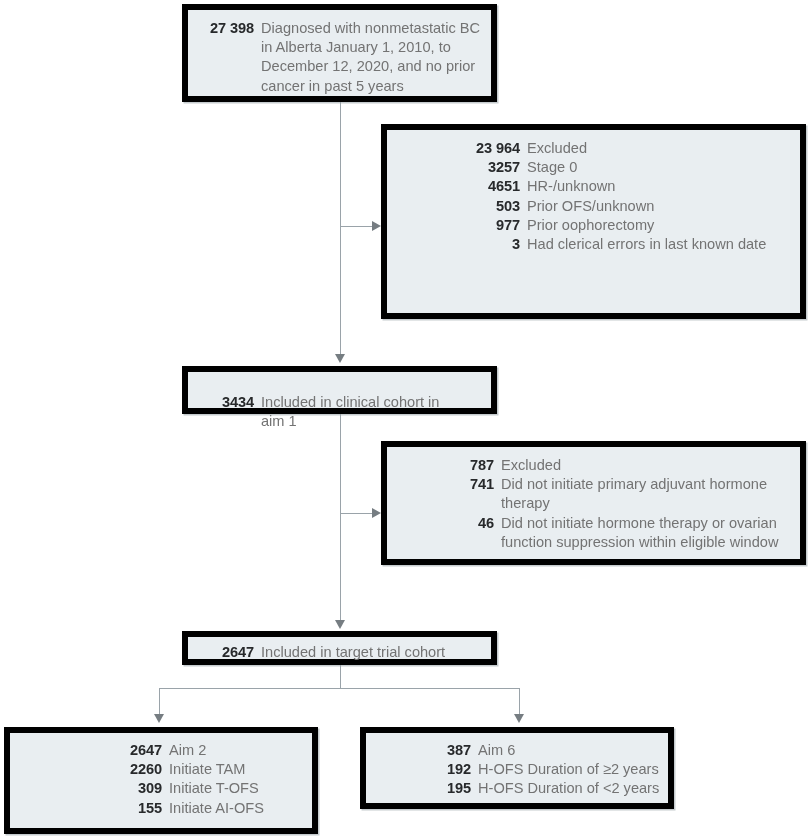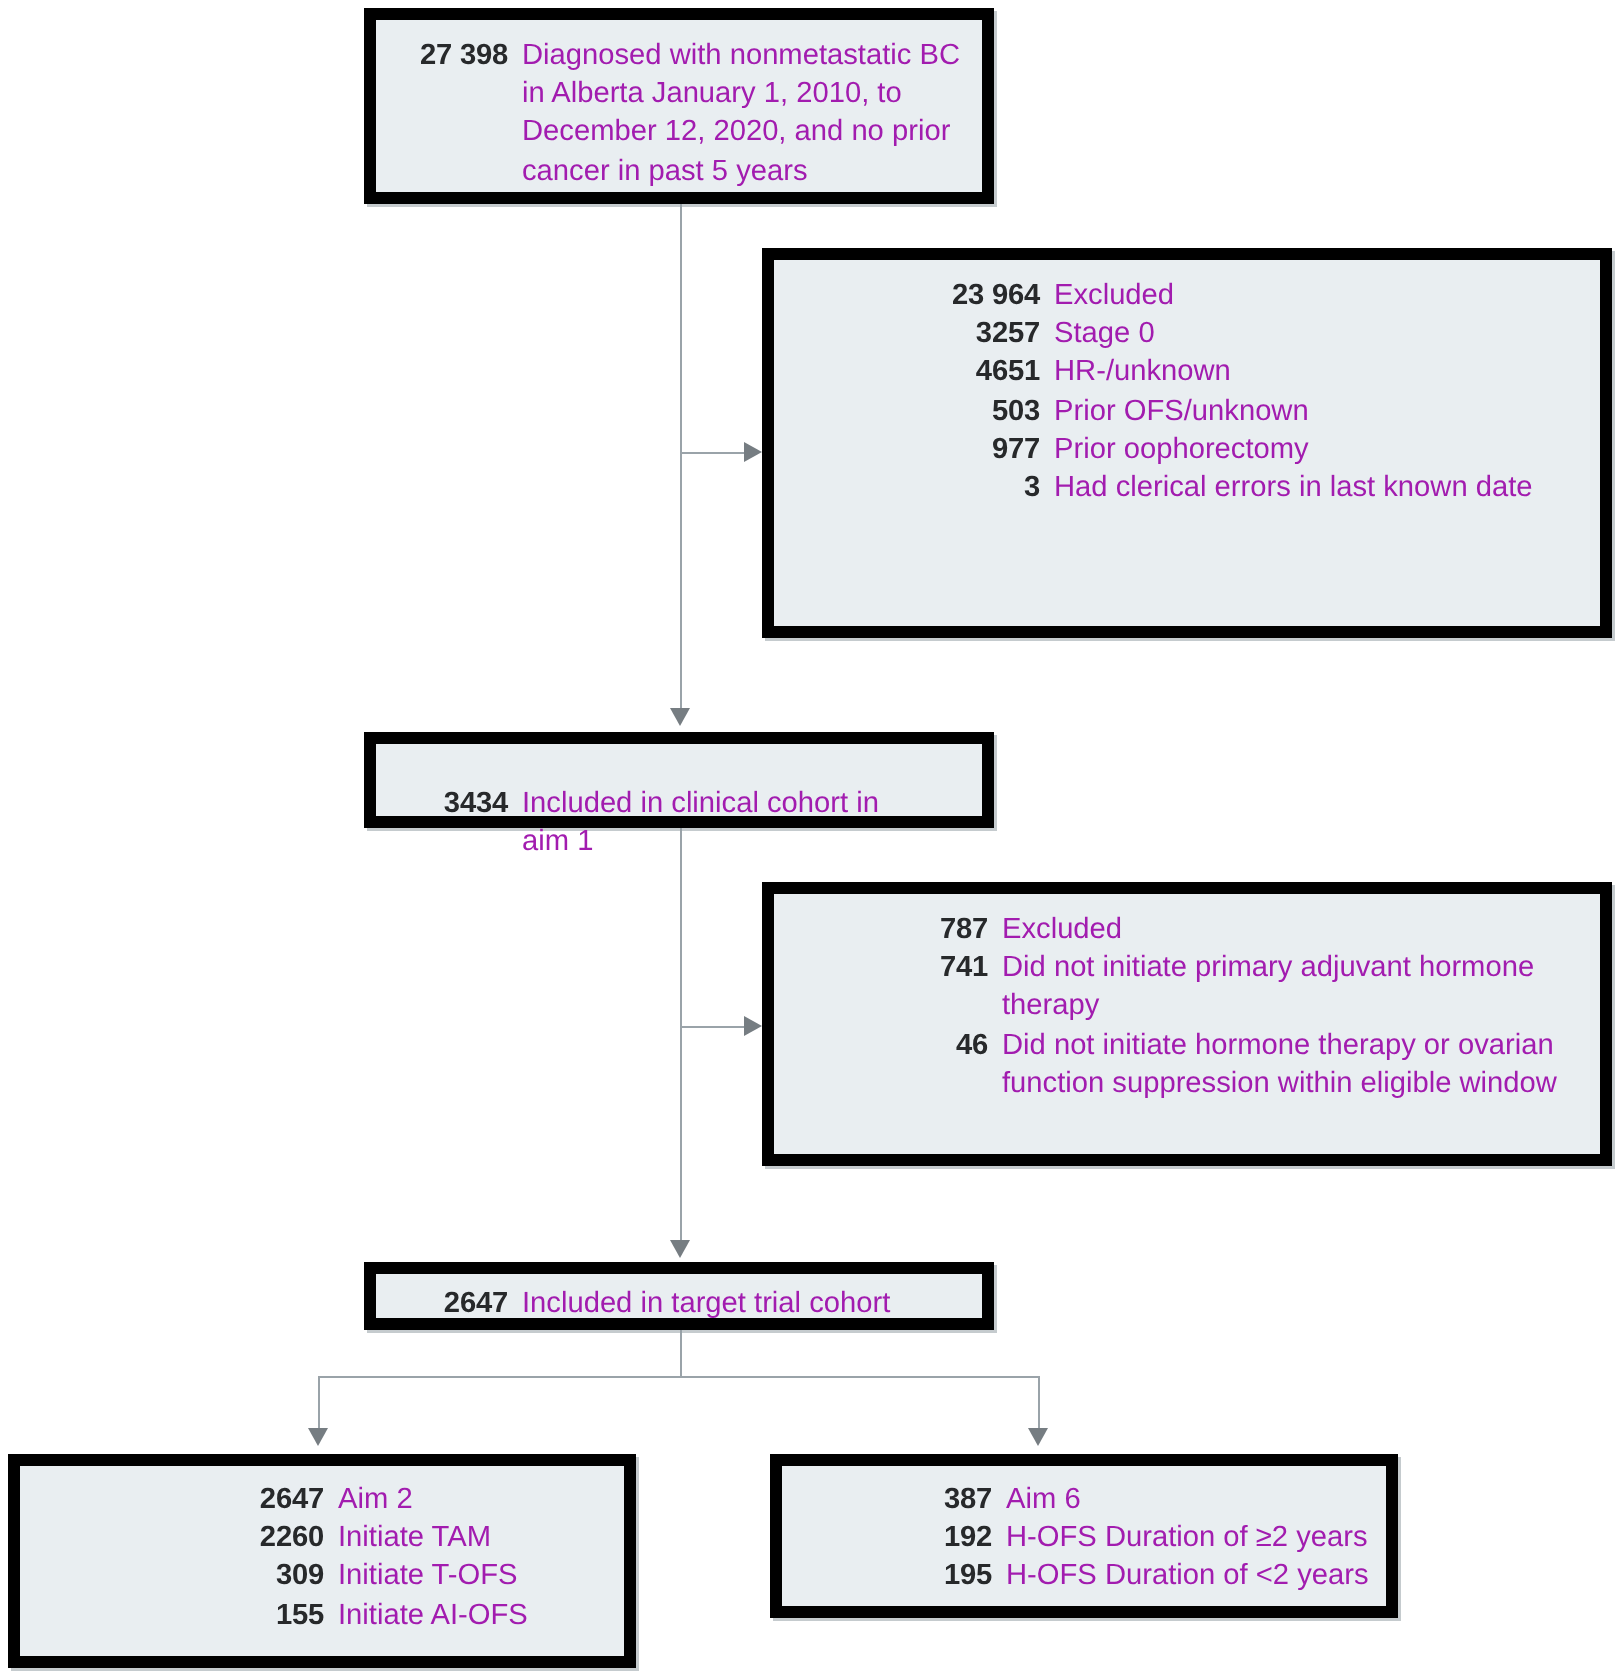--- a/index.html
+++ b/index.html
@@ -46,33 +46,33 @@
   }
   .num {
     font-weight: bold;
     text-align: right;
     padding-right: 7px;
     letter-spacing: -0.1px;
     color: #27292b;
   }
   .lbl {
     font-weight: normal;
-    color: #a21caf;
+    color: #737373;
     white-space: normal;
   }
   .lbl.wrap { white-space: normal; }
 
   
   #box-enrolled  { left: 182px; top: 4px;   width: 315px; height: 98px;  padding: 9px 10px 0 4px; }
   #box-excluded1 { left: 381px; top: 124px; width: 425px; height: 195px; padding: 9px 8px 0 6px; }
   #box-clinical  { left: 182px; top: 366px; width: 315px; height: 48px;  padding: 21px 10px 0 4px; }
-  #box-excluded2 { left: 381px; top: 441px; width: 425px; height: 142px; padding: 9px 8px 0 6px; }
+  #box-excluded2 { left: 381px; top: 441px; width: 425px; height: 124px; padding: 9px 8px 0 6px; }
   #box-target    { left: 182px; top: 631px; width: 315px; height: 34px;  padding: 6px 10px 0 4px; }
   #box-aim2      { left: 4px;   top: 727px; width: 314px; height: 107px; padding: 8px 8px 0 4px; }
-  #box-aim3      { left: 360px; top: 727px; width: 314px; height: 82px;  padding: 8px 8px 0 4px; margin-left: 25px; }
+  #box-aim3      { left: 360px; top: 727px; width: 314px; height: 82px;  padding: 8px 8px 0 4px; }
 
   
   #box-enrolled  .num { width: 62px; }
   #box-clinical  .num { width: 62px; }
   #box-target    .num { width: 62px; }
 
   #box-excluded1 .num        { width: 72px; margin-top: 36px; }
   #box-excluded1 .sub .num   { width: 127px; }
   #box-excluded2 .num        { width: 48px; }
   #box-excluded2 .sub .num   { width: 101px; }

